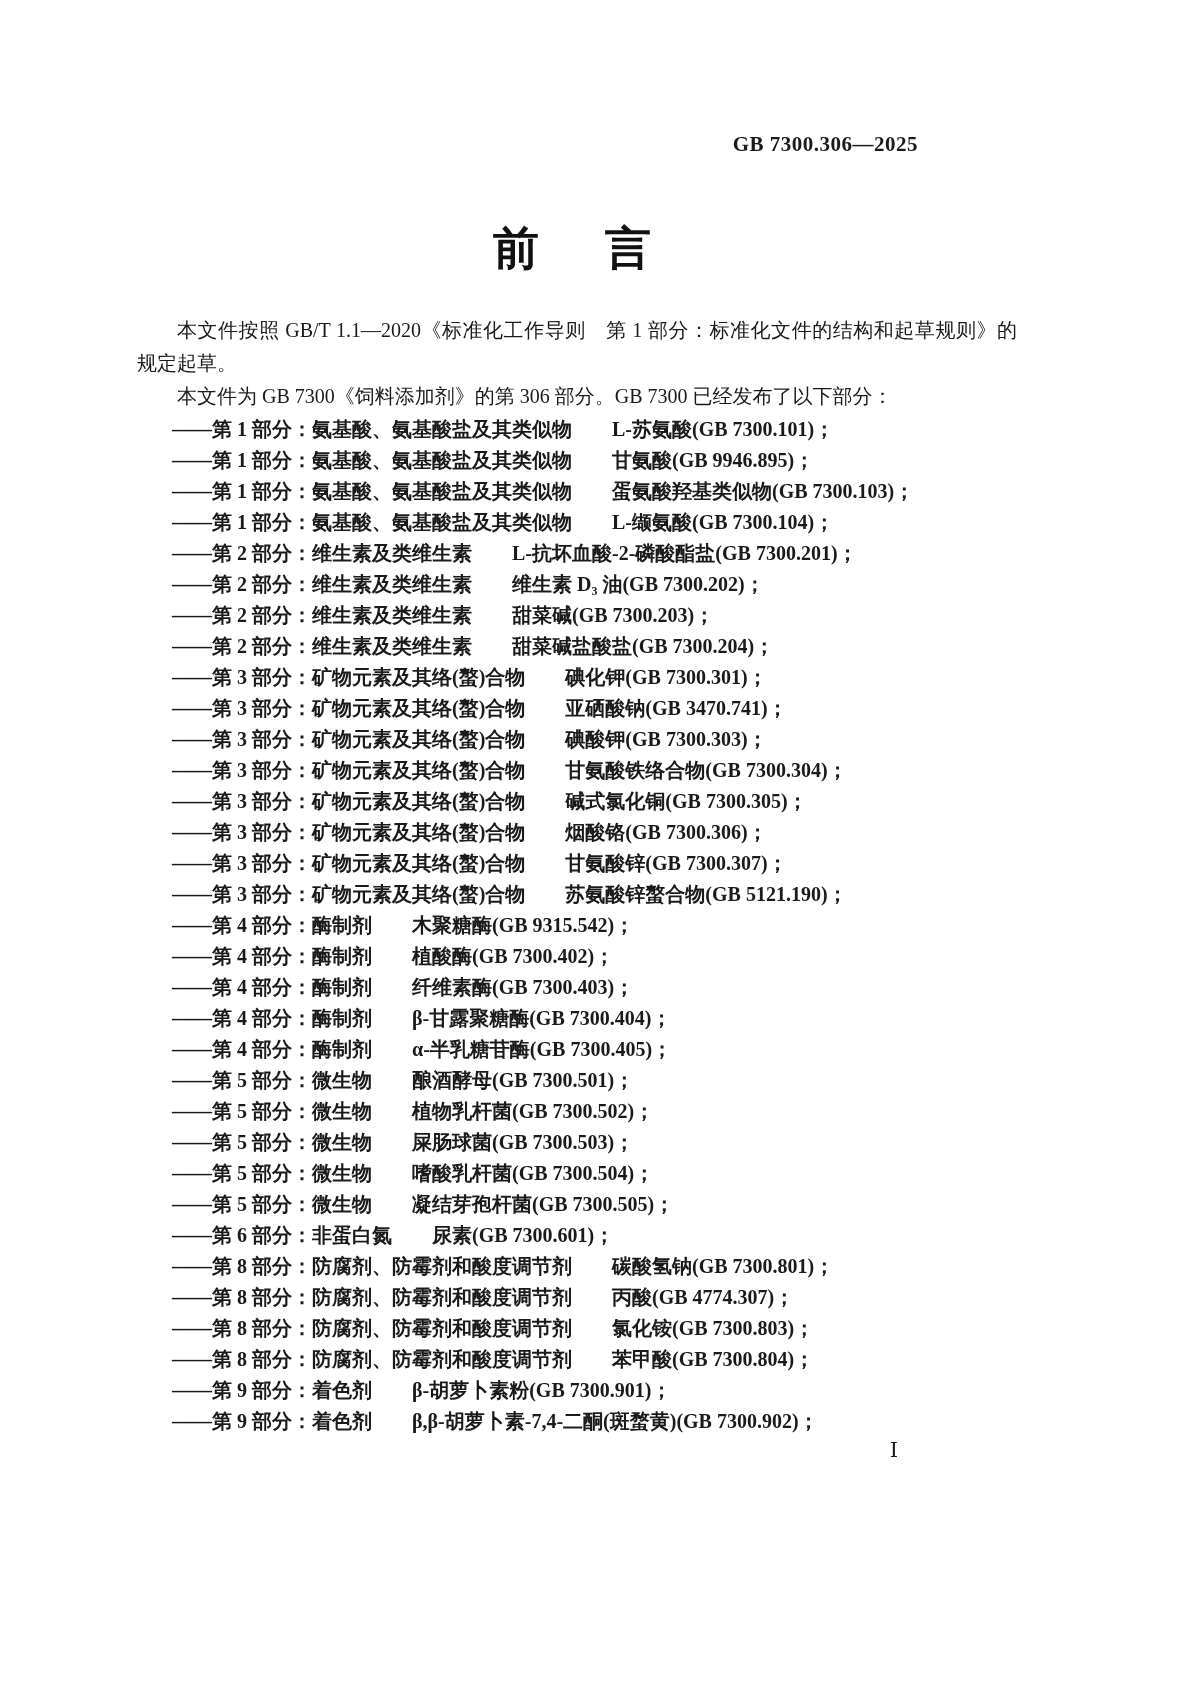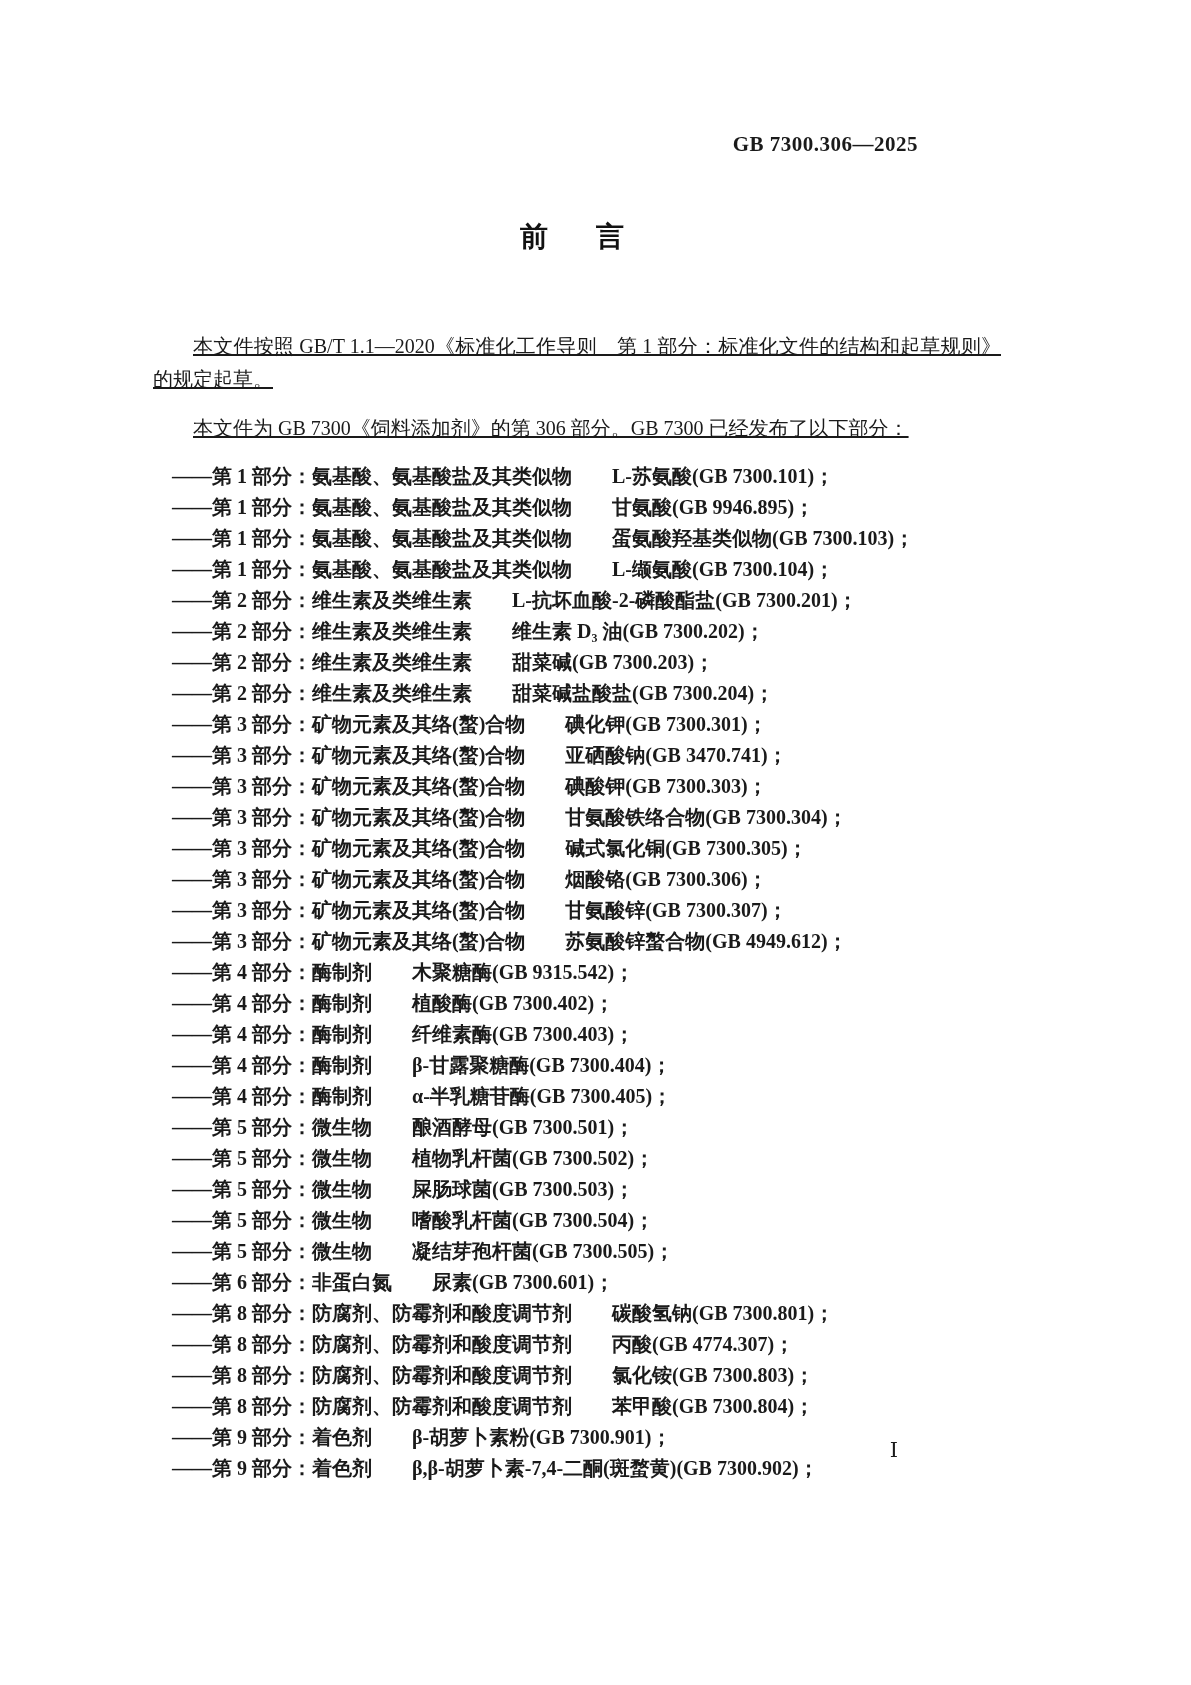--- a/index.html
+++ b/index.html
@@ -24,39 +24,38 @@
     font-weight: bold;
     letter-spacing: 0.5px;
   }
   .title {
     position: absolute;
     top: 218px;
     left: 137px;
     width: 880px;
     margin: 0;
     text-align: center;
-    font-size: 28px;
+    font-size: 46px;
     font-weight: bold;
     letter-spacing: 10px;
     font-family: "Liberation Sans", "DejaVu Sans", sans-serif;
     color: #111;
   }
   .body {
     position: absolute;
     top: 314px;
     left: 137px;
     width: 880px;
     font-size: 20px;
     line-height: 33px;
   }
   .para {
-    margin: 16px;
+    margin: 0;
     text-indent: 2em;
     text-align: justify;
-    text-decoration: underline;
   }
   .parts-list {
     list-style: none;
     margin: 1px 0 0 0;
     padding: 0 0 0 35px;
     font-weight: bold;
   }
   .parts-list li {
     white-space: nowrap;
     line-height: 31px;
@@ -112,21 +111,21 @@
         <li><span class="item-dash">——</span><span class="item-part">第 3 部分：矿物元素及其络(螯)合物</span><span class="item-name">碘酸钾(GB 7300.303)；</span></li>
 
         <li><span class="item-dash">——</span><span class="item-part">第 3 部分：矿物元素及其络(螯)合物</span><span class="item-name">甘氨酸铁络合物(GB 7300.304)；</span></li>
 
         <li><span class="item-dash">——</span><span class="item-part">第 3 部分：矿物元素及其络(螯)合物</span><span class="item-name">碱式氯化铜(GB 7300.305)；</span></li>
 
         <li><span class="item-dash">——</span><span class="item-part">第 3 部分：矿物元素及其络(螯)合物</span><span class="item-name">烟酸铬(GB 7300.306)；</span></li>
 
         <li><span class="item-dash">——</span><span class="item-part">第 3 部分：矿物元素及其络(螯)合物</span><span class="item-name">甘氨酸锌(GB 7300.307)；</span></li>
 
-        <li><span class="item-dash">——</span><span class="item-part">第 3 部分：矿物元素及其络(螯)合物</span><span class="item-name">苏氨酸锌螯合物(GB 4949.612)；</span></li>
+        <li><span class="item-dash">——</span><span class="item-part">第 3 部分：矿物元素及其络(螯)合物</span><span class="item-name">苏氨酸锌螯合物(GB 5121.190)；</span></li>
 
         <li><span class="item-dash">——</span><span class="item-part">第 4 部分：酶制剂</span><span class="item-name">木聚糖酶(GB 9315.542)；</span></li>
 
         <li><span class="item-dash">——</span><span class="item-part">第 4 部分：酶制剂</span><span class="item-name">植酸酶(GB 7300.402)；</span></li>
 
         <li><span class="item-dash">——</span><span class="item-part">第 4 部分：酶制剂</span><span class="item-name">纤维素酶(GB 7300.403)；</span></li>
 
         <li><span class="item-dash">——</span><span class="item-part">第 4 部分：酶制剂</span><span class="item-name">β-甘露聚糖酶(GB 7300.404)；</span></li>
 
         <li><span class="item-dash">——</span><span class="item-part">第 4 部分：酶制剂</span><span class="item-name">α-半乳糖苷酶(GB 7300.405)；</span></li>

